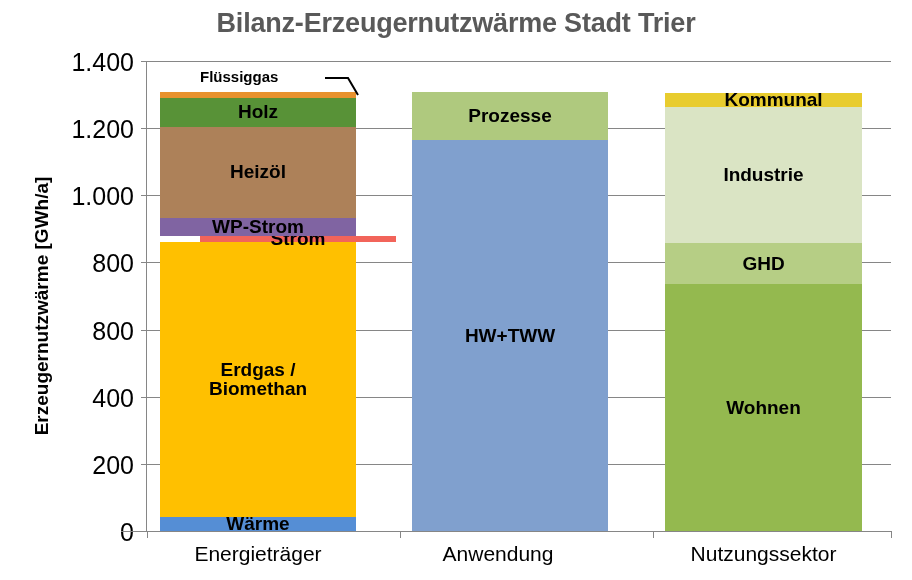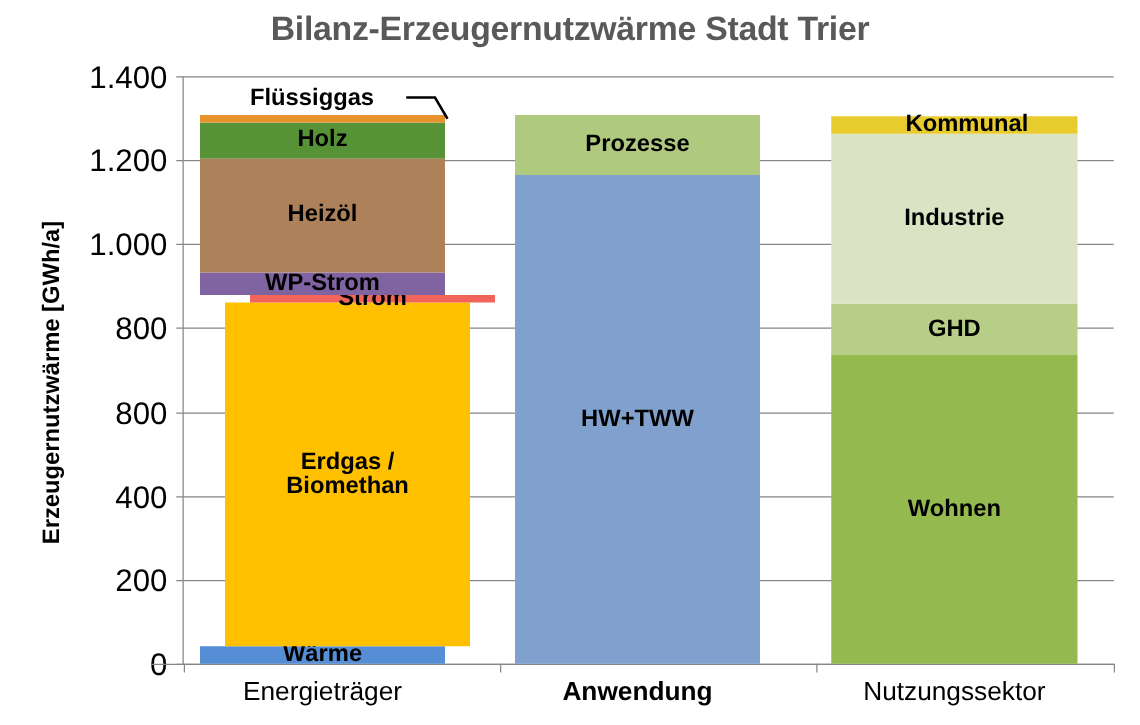--- a/index.html
+++ b/index.html
@@ -78,21 +78,21 @@
   }
   .xcat-label{
     position:absolute;top:542px;
     text-align:center;
     font-size:21px;color:#000;
   }
 
   
   .callout-label{
     position:absolute;
-    font-size:19px;font-weight:bold;color:#000;
+    font-size:15px;font-weight:bold;color:#000;
     white-space:nowrap;
   }
   .callout-svg{position:absolute;left:0;top:0;width:912px;height:580px;pointer-events:none;}
 </style>
 </head>
 <body>
 
 <div id="chart-root">
 
   <div class="chart-title">Bilanz-Erzeugernutzwärme Stadt Trier</div>
@@ -137,21 +137,21 @@
     </div>
 
   <div class="axis-line-y"></div>
   <div class="axis-line-x"></div>
 
   <div id="bars">
       <div class="bar-group" style="left: 160px; width: 196px; top: 61px; height: 470px;">
         <div class="seg" style="height: 14.1px; bottom: 0px; background: rgb(85, 142, 213);">
           <span class="seg-label" style="color: rgb(0, 0, 0); position: absolute; width: 100%;">Wärme</span>
         </div>
-        <div class="seg" style="height: 274.95px; bottom: 14.1px; background: rgb(255, 192, 0); margin-left: 20px;">
+        <div class="seg" style="height: 274.95px; bottom: 14.1px; background: rgb(255, 192, 0);">
           <span class="seg-label" style="color: rgb(0, 0, 0);">Erdgas /
 Biomethan</span>
         </div>
         <div class="seg" style="height: 6.04286px; bottom: 289.05px; background: rgb(242, 100, 90); margin-left: 40px;">
           <span class="seg-label" style="color: rgb(0, 0, 0); position: absolute; width: 100%;">Strom</span>
         </div>
         <div class="seg" style="height: 18.1286px; bottom: 295.093px; background: rgb(128, 100, 162);">
           <span class="seg-label" style="color: rgb(0, 0, 0); position: absolute; width: 100%;">WP-Strom</span>
         </div>
         <div class="seg" style="height: 28.8714px; bottom: 404.2px; background: rgb(88, 146, 55);">
@@ -180,21 +180,21 @@
         <div class="seg" style="height: 135.964px; bottom: 287.707px; background: rgb(218, 228, 196);">
           <span class="seg-label" style="color: rgb(0, 0, 0);">Industrie</span>
         </div>
         <div class="seg" style="height: 14.1px; bottom: 423.671px; background: rgb(232, 204, 46);">
           <span class="seg-label" style="color: rgb(0, 0, 0); position: absolute; width: 100%; padding-left: 20px;">Kommunal</span>
         </div>
       </div>
     </div>
   <div id="xaxis">
       <div class="xcat-label" style="left: 108px; width: 300px;">Energieträger</div>
-      <div class="xcat-label" style="left: 360px; width: 300px; font-weight: bold;">Anwendung</div>
+      <div class="xcat-label" style="left: 348px; width: 300px;">Anwendung</div>
       <div class="xcat-label" style="left: 613.5px; width: 300px; text-align: center;">Nutzungssektor</div>
       <div class="xtick-mark" style="left: 147px;"></div>
       <div class="xtick-mark" style="left: 400px;"></div>
       <div class="xtick-mark" style="left: 653px;"></div>
       <div class="xtick-mark" style="left: 891px;"></div>
     </div>
 
   <svg class="callout-svg">
     <polyline points="325,78 348,78 358,95" fill="none" stroke="#000000" stroke-width="2"></polyline>
   </svg>

